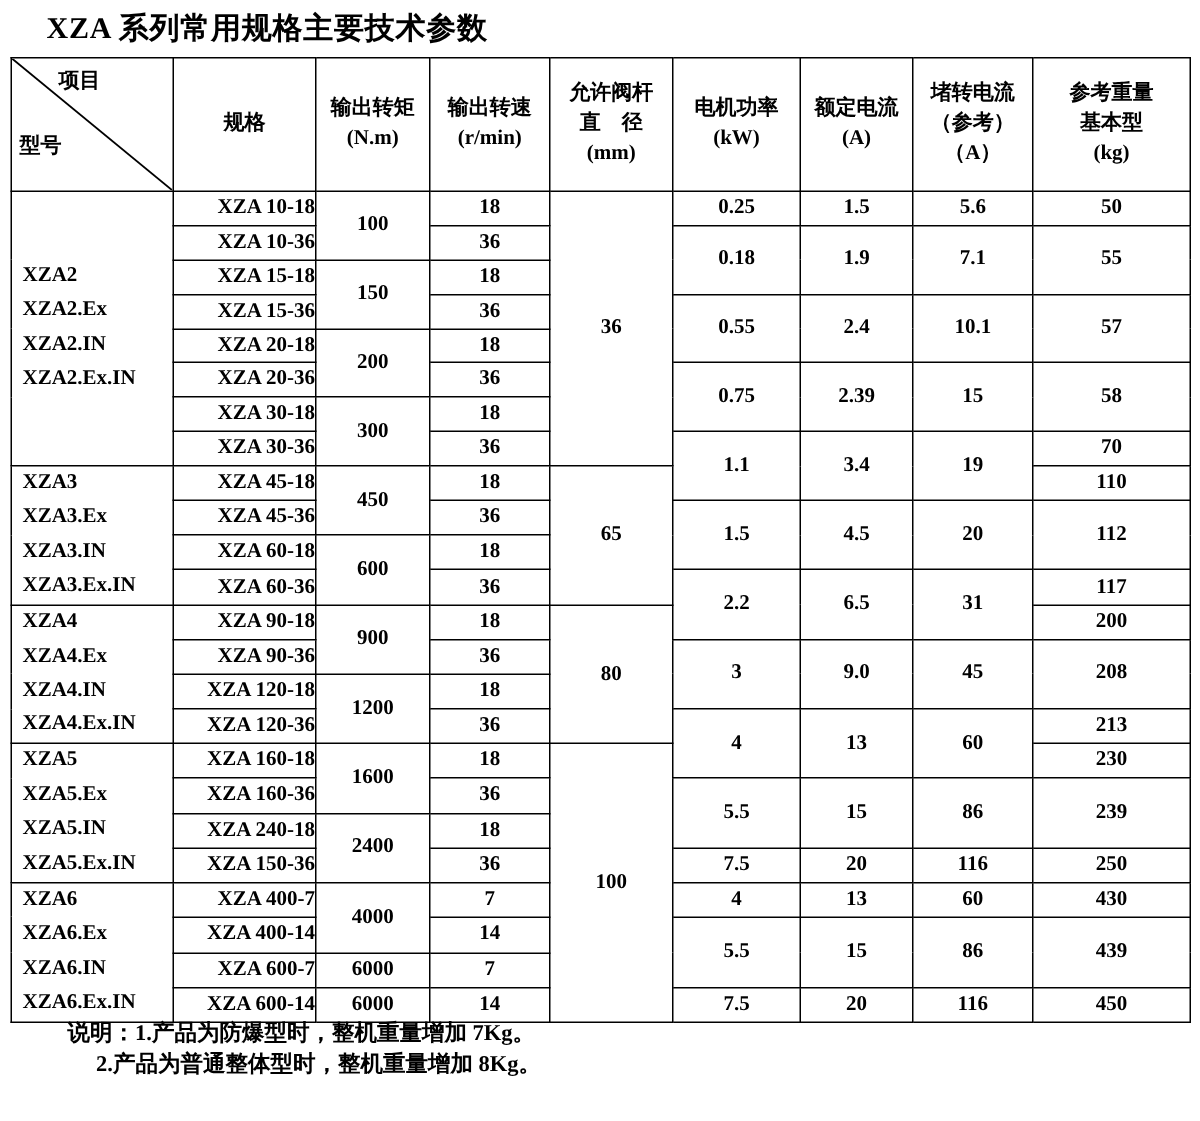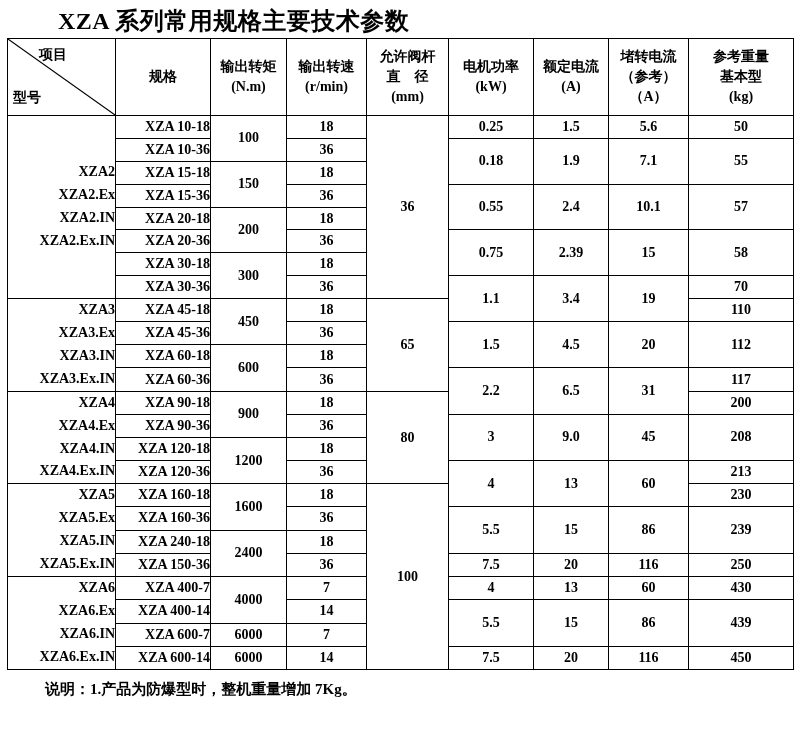--- a/index.html
+++ b/index.html
@@ -5,48 +5,48 @@
   * { box-sizing: border-box; margin: 0; padding: 0; }
   html, body { width: 800px; height: 747px; background: #ffffff; }
   body {
     position: relative;
     font-family: "Liberation Serif", "DejaVu Serif", serif;
     font-weight: bold;
     color: #000;
   }
   .title {
     position: absolute;
-    left: 58px;
+    left: 31px;
     top: 5px;
-    font-size: 24px;
+    font-size: 20px;
     letter-spacing: 0.5px;
     white-space: nowrap;
   }
   table.spec-table {
     position: absolute;
     left: 7px;
     top: 38px;
     width: 786px;
     border-collapse: collapse;
     table-layout: fixed;
   }
   .spec-table th, .spec-table td {
     border: 1px solid #000;
     padding: 0;
     text-align: center;
     vertical-align: middle;
     font-size: 14px;
     font-weight: bold;
     overflow: hidden;
   }
-  .spec-table thead tr { height: 77px; }
+  .spec-table thead tr { height: 89px; }
   .spec-table tbody tr { height: 22.9px; }
   .spec-table th { white-space: pre-line; line-height: 20px; }
   td.model-cell {
-    text-align: right;
+    text-align: left;
     padding-left: 7px;
     white-space: pre-line;
     line-height: 22.9px;
     font-size: 14px;
   }
   td.spec-cell {
     text-align: right;
     padding-left: 5px;
   }
   th.corner { position: relative; padding: 0; }
@@ -304,13 +304,14 @@
       <td>7.5</td>
       <td>20</td>
       <td>116</td>
       <td>450</td>
     </tr>
   </tbody>
 </table>
 
 <div class="notes">
   <div class="note-line first"><span>说明：</span><span>1.产品为防爆型时，整机重量增加 7Kg。</span></div>
+  <div class="note-line">2.产品为普通整体型时，整机重量增加 8Kg。</div>
 </div>
 
 </body></html>

